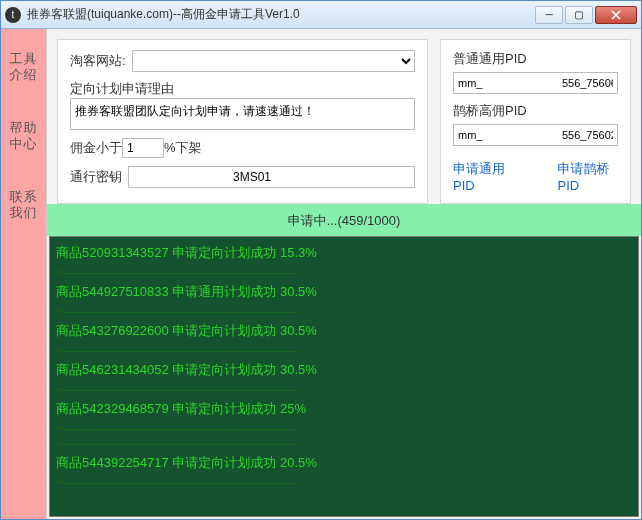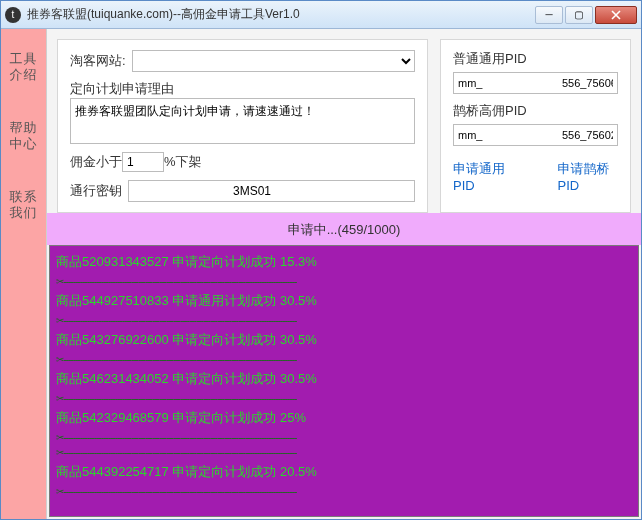--- a/index.html
+++ b/index.html
@@ -16,29 +16,29 @@
 .sidebar { width: 46px; background: #fca5a5; border-right: 1px solid #cfcfcf; display: flex; flex-direction: column; padding-top: 12px; }
 .side-item { font-size: 13px; color: #555; padding: 10px 0; text-align: center; line-height: 1.2; letter-spacing: 1px; writing-mode: horizontal-tb; }
 .main { flex: 1; display: flex; flex-direction: column; overflow: hidden; }
 .top { display: flex; padding: 10px 10px 0 10px; gap: 12px; }
 .left-form { flex: 1; background: #fff; border: 1px solid #d7d7d7; padding: 10px 12px; }
 .right-pid { width: 191px; background: #fff; border: 1px solid #d7d7d7; padding: 10px 12px; }
 .row { display: flex; align-items: center; margin-bottom: 8px; font-size: 13px; color: #333; }
 .row label { margin-right: 6px; }
 .select { flex: 1; height: 22px; border: 1px solid #bcbcbc; background: #fff; font-size: 12px; padding: 0 4px; }
 .select.small { width: 220px; }
-textarea { width: 100%; height: 46px; border: 1px solid #bcbcbc; font-size: 12px; padding: 4px; resize: none; background: #fff; }
+textarea { width: 100%; height: 32px; border: 1px solid #bcbcbc; font-size: 12px; padding: 4px; resize: none; background: #fff; }
 .num-input { width: 42px; height: 20px; border: 1px solid #bcbcbc; text-align: left; padding: 0 4px; font-size: 12px; }
 .text-input { flex: 1; height: 22px; border: 1px solid #bcbcbc; padding: 0 4px; font-size: 12px; }
 .pid-label { font-size: 13px; color: #333; margin-bottom: 4px; }
 .pid-input { width: 100%; height: 22px; border: 1px solid #bcbcbc; padding: 0 4px; font-size: 11px; margin-bottom: 8px; }
 .link-row { display: flex; justify-content: space-between; margin-top: 6px; gap: 44px; }
 .link { color: #1366c9; font-size: 13px; cursor: pointer; }
-.status-bar { text-align: center; font-size: 13px; color: #333; padding: 8px 0 6px 0; background: #f0abfc; }
-.console { flex: 1; background: #a21caf; margin: 0 2px 2px 2px; overflow-y: auto; padding: 4px 6px; font-size: 13px; border: 1px solid #7a7a7a; }
+.status-bar { text-align: center; font-size: 13px; color: #333; padding: 8px 0 6px 0; background: #86efac; }
+.console { flex: 1; background: #14532d; margin: 0 2px 2px 2px; overflow-y: auto; padding: 4px 6px; font-size: 13px; border: 1px solid #7a7a7a; }
 .log-line { color: #2bd62b; font-weight: 500; padding: 3px 0; }
 .sep { color: #176b17; font-size: 10px; letter-spacing: -1px; white-space: nowrap; overflow: hidden; padding: 2px 0; }
 .sep::before { content: "✂----------------------------------------------------------------------------------------------------"; }
 </style>
 </head>
 <body>
 
 <div class="window">
   <div class="titlebar">
     <div class="app-icon">t</div>

